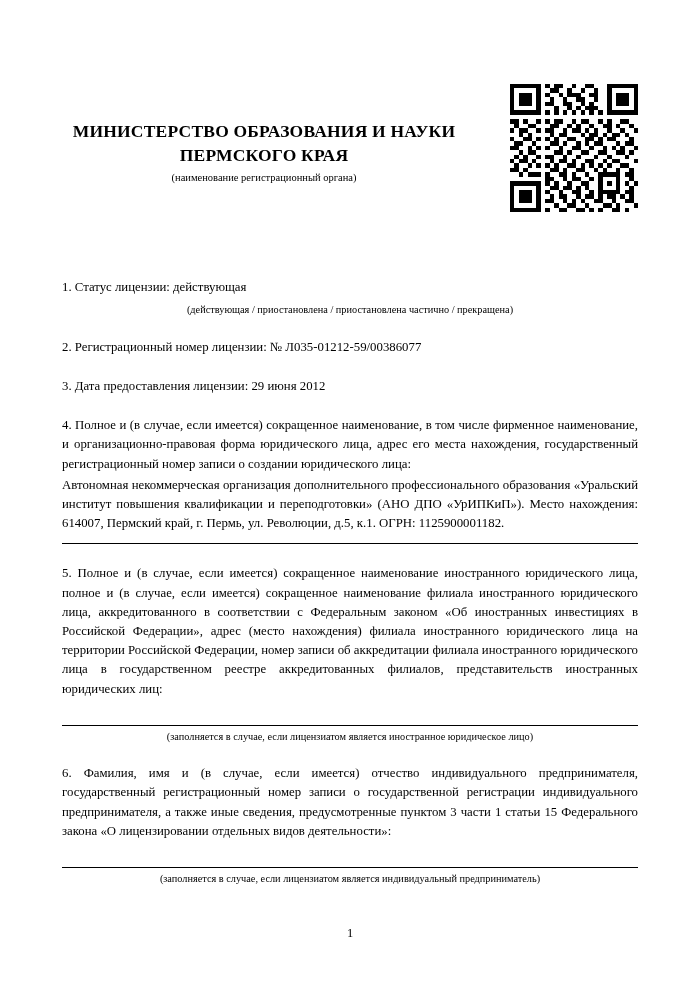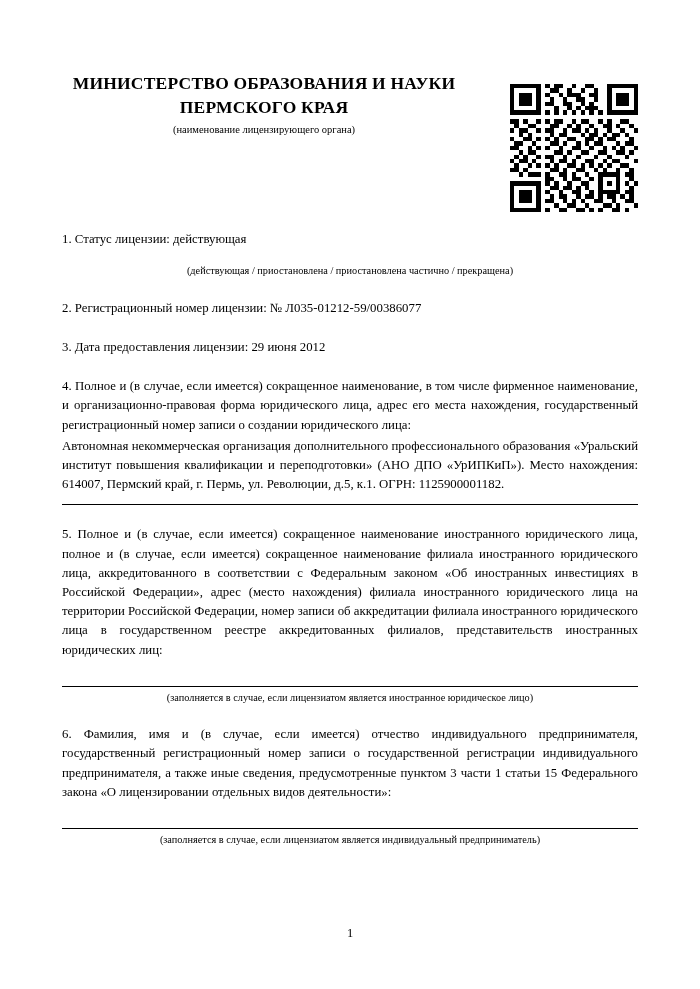--- a/index.html
+++ b/index.html
@@ -27,21 +27,21 @@
     position: absolute;
     top: 84px;
     right: 62px;
     width: 128px;
     height: 128px;
   }
   .qr-wrap svg { display: block; }
 
   
   .header {
-    padding-top: 72px;
+    padding-top: 120px;
     text-align: center;
     width: 440px;
     margin-left: -18px;
   }
   .header h1 {
     margin: 0;
     font-size: 17.5px;
     font-weight: bold;
     line-height: 1.35;
     letter-spacing: .2px;
@@ -64,21 +64,21 @@
   .item {
     margin-top: 20px;
     font-size: 12.8px;
     line-height: 1.5;
     text-align: justify;
   }
   .item.first { margin-top: 34px; }
   .note {
     text-align: center;
     font-size: 10.3px;
-    margin-top: 14px;
+    margin-top: 5px;
   }
   .note.tight { margin-top: 3px; }
   .para {
     margin-top: 2px;
     text-align: justify;
     text-justify: inter-word;
   }
   .rule {
     border: none;
     border-top: 1px solid #000;
@@ -337,21 +337,21 @@
         <rect x="26" y="28" width="1" height="1"></rect>
       </g>
     </svg>
   </div>
 
   <div class="header">
     <h1>
       <span>МИНИСТЕРСТВО ОБРАЗОВАНИЯ И НАУКИ</span><br>
       <span>ПЕРМСКОГО КРАЯ</span>
     </h1>
-    <div class="subtitle">(наименование лицензирующего органа)</div>
+    <div class="subtitle">(наименование регистрационный органа)</div>
   </div>
 
   <div class="doc-title">
   </div>
 
   <div class="item first">
     <div>1. Статус лицензии: действующая</div>
     <div class="note">(действующая / приостановлена / приостановлена частично / прекращена)</div>
   </div>
 

